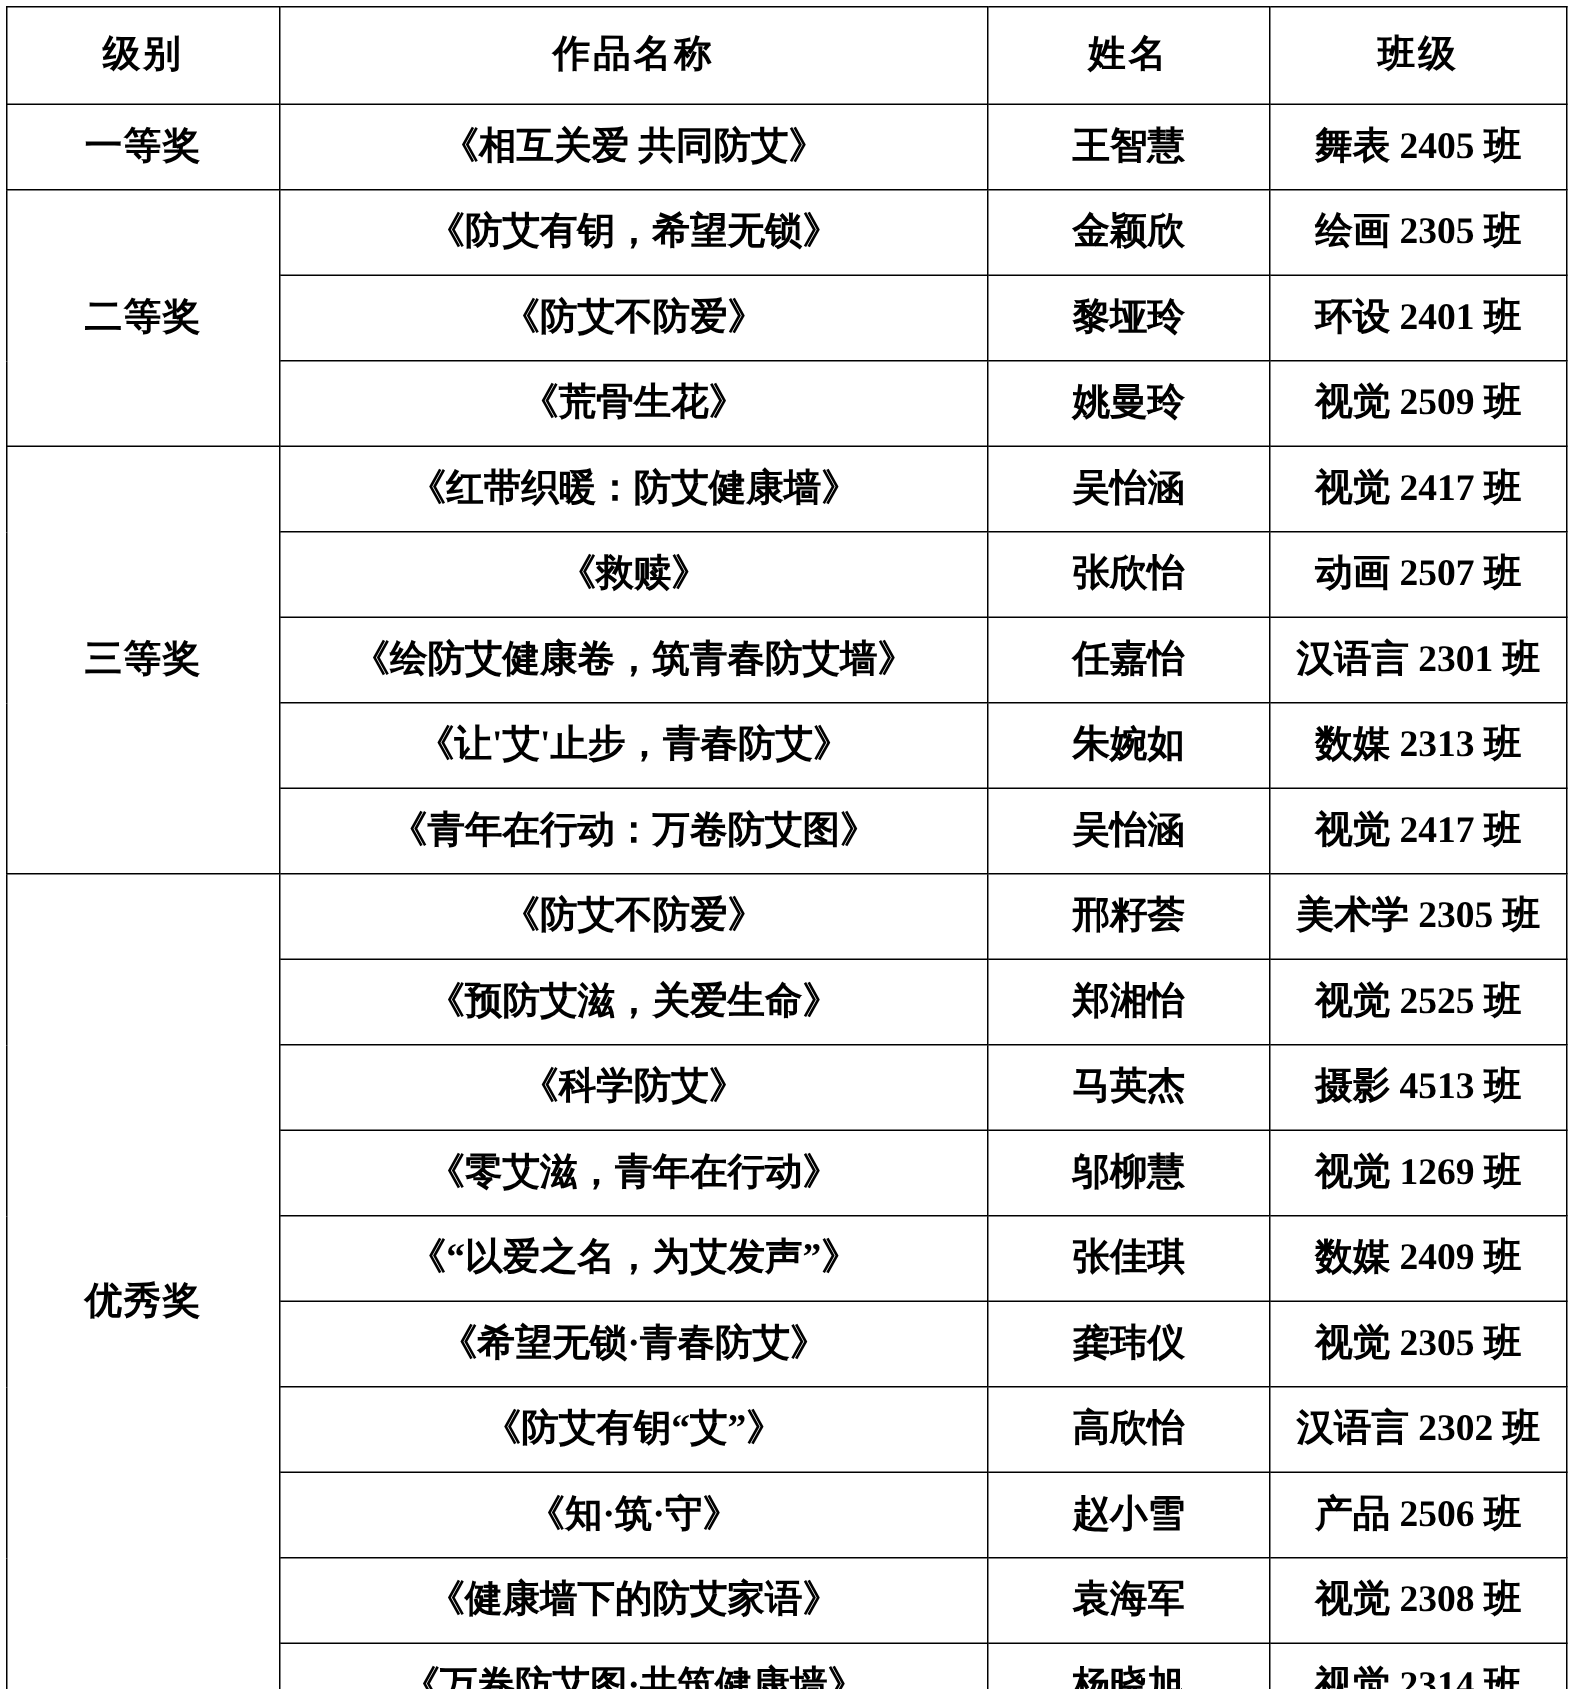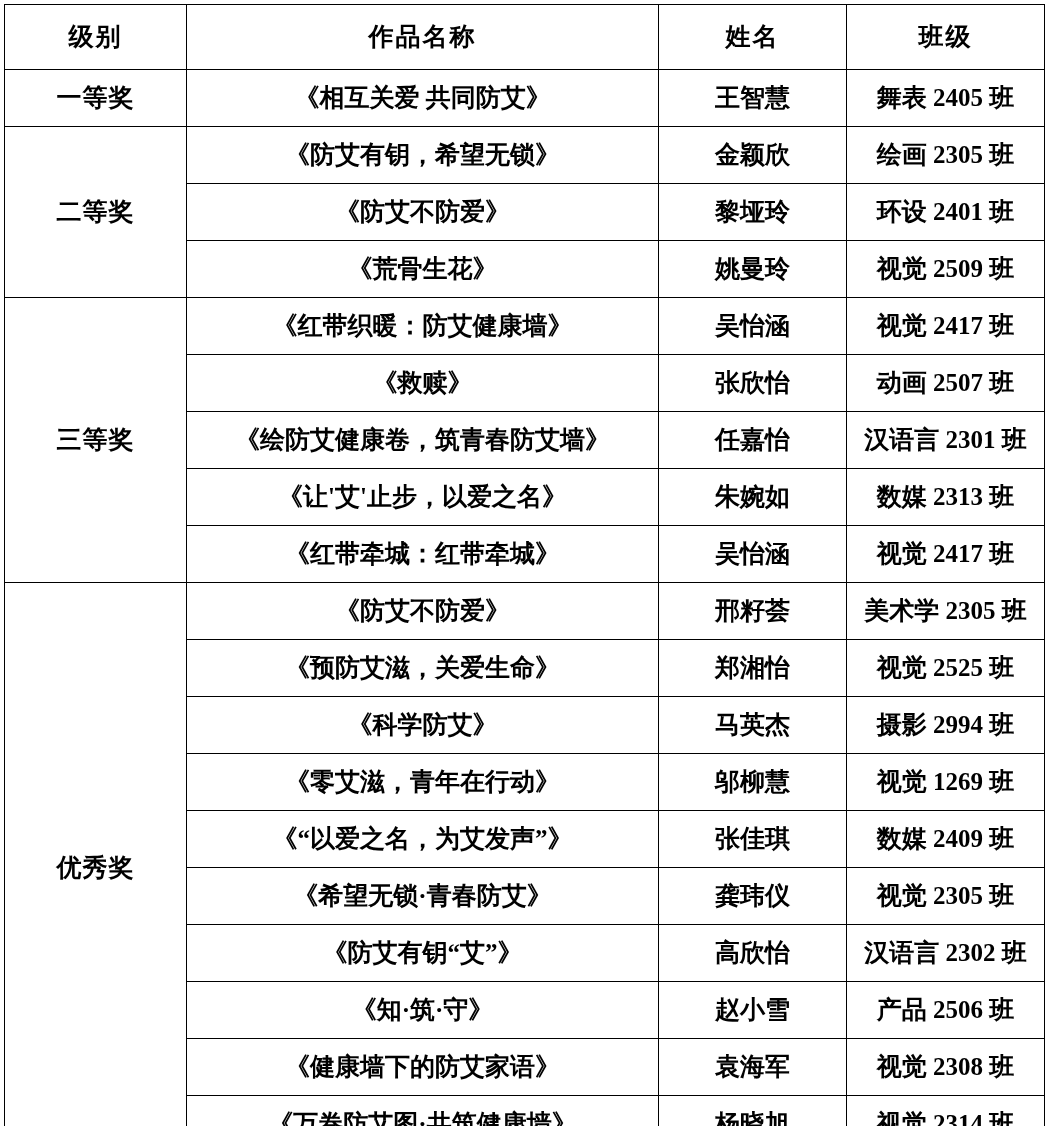--- a/index.html
+++ b/index.html
@@ -104,44 +104,44 @@
         <td class="title-cell">《救赎》</td>
         <td class="name-cell">张欣怡</td>
         <td class="class-cell">动画 2507 班</td>
       </tr>
       <tr>
         <td class="title-cell">《绘防艾健康卷，筑青春防艾墙》</td>
         <td class="name-cell">任嘉怡</td>
         <td class="class-cell">汉语言 2301 班</td>
       </tr>
       <tr>
-        <td class="title-cell">《让'艾'止步，以爱之名》</td>
+        <td class="title-cell">《让'艾'止步，青春防艾》</td>
         <td class="name-cell">朱婉如</td>
         <td class="class-cell">数媒 2313 班</td>
       </tr>
       <tr>
-        <td class="title-cell">《红带牵城：红带牵城》</td>
+        <td class="title-cell">《青年在行动：万卷防艾图》</td>
         <td class="name-cell">吴怡涵</td>
         <td class="class-cell">视觉 2417 班</td>
       </tr>
       <tr>
         <td class="level-cell" rowspan="10">优秀奖</td>
         <td class="title-cell">《防艾不防爱》</td>
         <td class="name-cell">邢籽荟</td>
         <td class="class-cell">美术学 2305 班</td>
       </tr>
       <tr>
         <td class="title-cell">《预防艾滋，关爱生命》</td>
         <td class="name-cell">郑湘怡</td>
         <td class="class-cell">视觉 2525 班</td>
       </tr>
       <tr>
         <td class="title-cell">《科学防艾》</td>
         <td class="name-cell">马英杰</td>
-        <td class="class-cell">摄影 2994 班</td>
+        <td class="class-cell">摄影 4513 班</td>
       </tr>
       <tr>
         <td class="title-cell">《零艾滋，青年在行动》</td>
         <td class="name-cell">邬柳慧</td>
         <td class="class-cell">视觉 1269 班</td>
       </tr>
       <tr>
         <td class="title-cell">《“以爱之名，为艾发声”》</td>
         <td class="name-cell">张佳琪</td>
         <td class="class-cell">数媒 2409 班</td>

